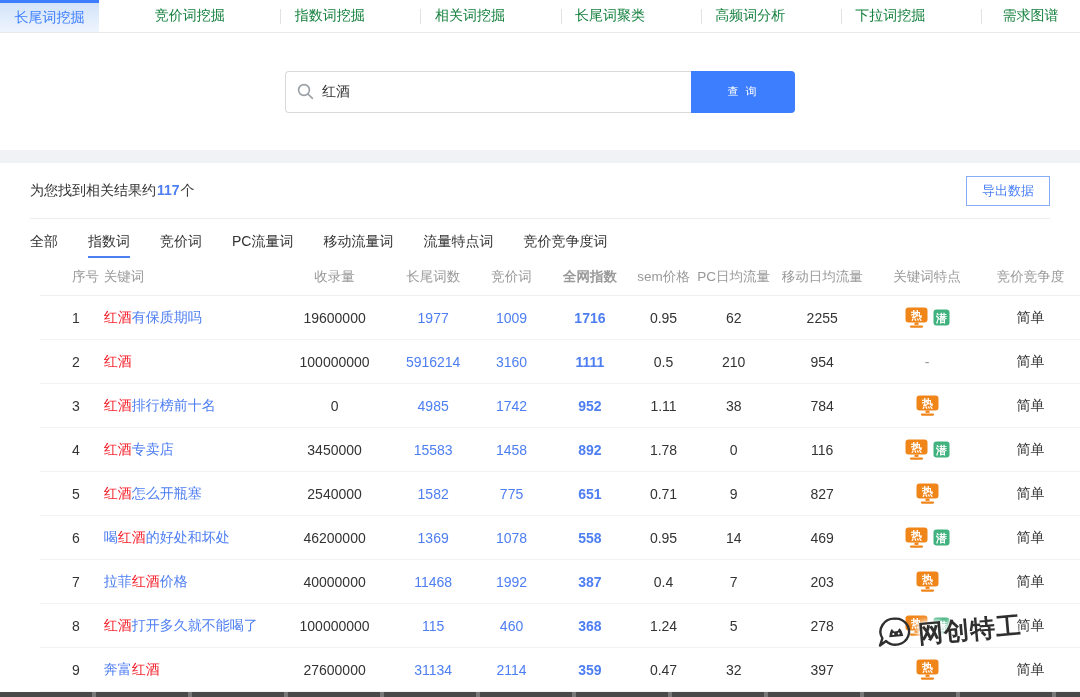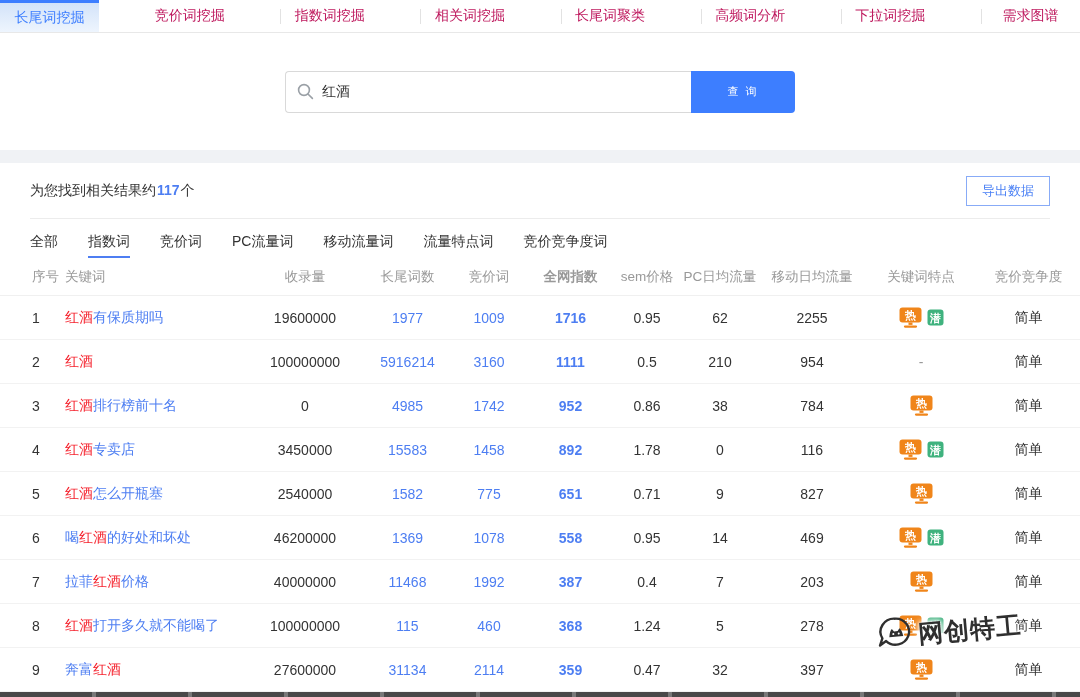--- a/index.html
+++ b/index.html
@@ -5,21 +5,21 @@
   * { box-sizing: border-box; margin: 0; padding: 0; }
   html,body { width:1080px; height:697px; }
   body {
     font-family: "Liberation Sans", "DejaVu Sans", sans-serif;
     background:#fff; position:relative; overflow:hidden;
     color:#333;
   }
   
   .top-tabs { display:flex; height:33px; background:#fff; border-bottom:1px solid #e8e8e8;gap:41px; }
   .top-tab { width:121px; display:flex; align-items:center; justify-content:center;
-    font-size:14px; color:#be185d; cursor:pointer; position:relative; }
+    font-size:14px; color:#15803d; cursor:pointer; position:relative; }
   .top-tab.sep::before { content:''; position:absolute; left:0; top:9px; height:15px; width:1px; background:#e2e2e2; }
   .top-tab.active { background:linear-gradient(180deg,#d3e3f9,#eef5fe);
     border-top:3px solid #3D7EFF; color:#3D7EFF; }
   
   .search-section { height:117px; display:flex; align-items:center; justify-content:center; background:#fff; }
   .search-wrap { display:flex; width:510px; height:42px; }
   .search-input-wrap { flex:1; border:1px solid #d9d9d9; border-right:none;
     border-radius:4px 0 0 4px; display:flex; align-items:center; padding:0 11px; background:#fff; }
   .search-icon { display:flex; align-items:center; margin-right:8px; }
   .search-input { border:none; outline:none; flex:1; font-size:14px; color:#333; font-family:inherit; background:transparent; }
@@ -32,21 +32,21 @@
     margin:0 30px; padding:13px 0 12px; border-bottom:1px solid #ececec; }
   .results-text { font-size:14px; color:#333; }
   .results-text .count { color:#4D7EF2; margin:0 1px;font-weight:bold; }
   .export-btn { background:#fff; border:1px solid #88abf7; color:#4a80f5; font-size:13px;
     padding:5px 15px; border-radius:0; cursor:pointer; font-family:inherit; }
   
   .filter-tabs { margin:0 30px; padding-top:14px; display:flex; gap:30px; height:39px; }
   .filter-tab { font-size:14px; color:#333; padding-bottom:9px; cursor:pointer; }
   .filter-tab.active { border-bottom:2px solid #4D7EF2; }
   
-  .table { width:1080px; font-size:14px; }
+  .table { width:1080px; font-size:14px;padding-left:40px; }
   .t-row { display:flex; align-items:center; height:44px; border-bottom:1px solid #f2f2f2; background:#fff; }
   .t-row.t-head { height:38px; color:#999; font-size:13.5px; border-bottom:1px solid #f0f0f0; }
   .t-cell { display:flex; align-items:center; justify-content:center; white-space:nowrap; overflow:hidden; }
   .c0 { width:65px;  justify-content:flex-start; padding-left:32px; }
   .c1 { width:180px; justify-content:flex-start; }
   .c2 { width:120px; } .c3 { width:85px; } .c4 { width:78px; } .c5 { width:85px;font-weight:bold; }
   .c6 { width:68px; } .c7 { width:78px; } .c8 { width:106px; }
   .c9 { width:112px; gap:5px; } .c10 { width:103px; }
   .blue { color:#4D7EF2; } .red { color:#F5222D; } .dark { color:#333; }
   .kw { cursor:pointer; }
@@ -174,21 +174,21 @@
       <div class="t-row">
         <div class="t-cell c0 dark">3</div>
         <div class="t-cell c1 kw">
           <span class="red">红酒</span>
           <span class="blue">排行榜前十名</span>
         </div>
         <div class="t-cell c2 dark">0</div>
         <div class="t-cell c3 blue">4985</div>
         <div class="t-cell c4 blue">1742</div>
         <div class="t-cell c5 blue">952</div>
-        <div class="t-cell c6 dark">0.86</div>
+        <div class="t-cell c6 dark">1.11</div>
         <div class="t-cell c7 dark">38</div>
         <div class="t-cell c8 dark">784</div>
         <div class="t-cell c9">
           <span style="display: inline-flex;">
             <svg width="23" height="21" viewBox="0 0 23 21">
               <rect x="0.5" y="0.5" width="22" height="15" rx="3" fill="#F0851A"></rect>
               <text x="11.5" y="12.3" text-anchor="middle" font-size="11" font-weight="bold" fill="#fff">热</text>
               <rect x="9.5" y="15.5" width="4" height="2.4" fill="#F0851A"></rect>
               <path d="M6 19.6 h11" stroke="#F0851A" stroke-width="2.2" stroke-linecap="round"></path>
             </svg>

